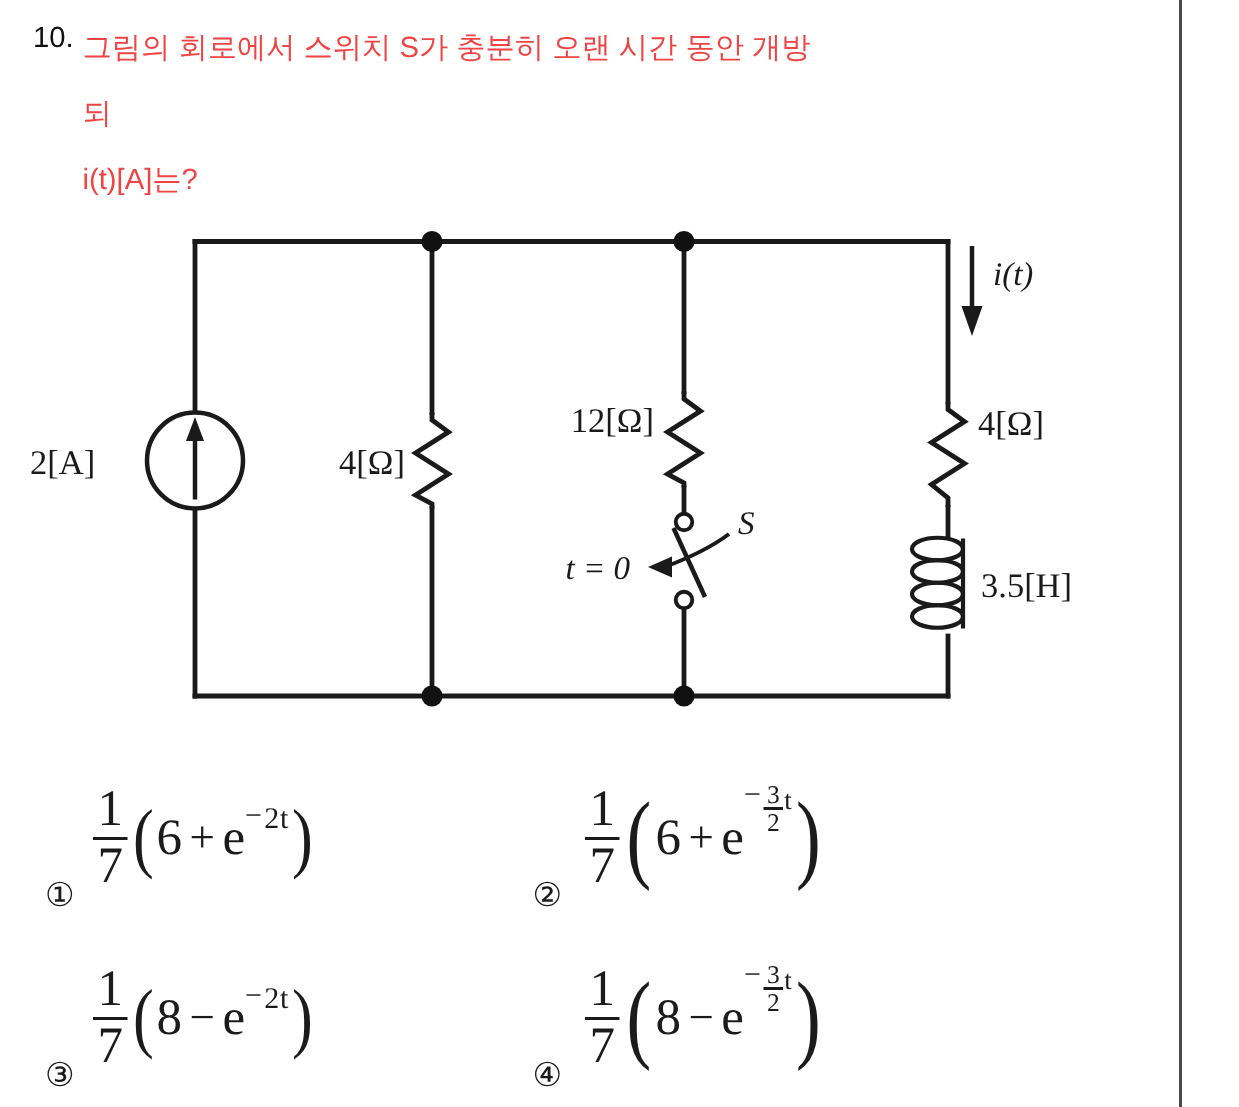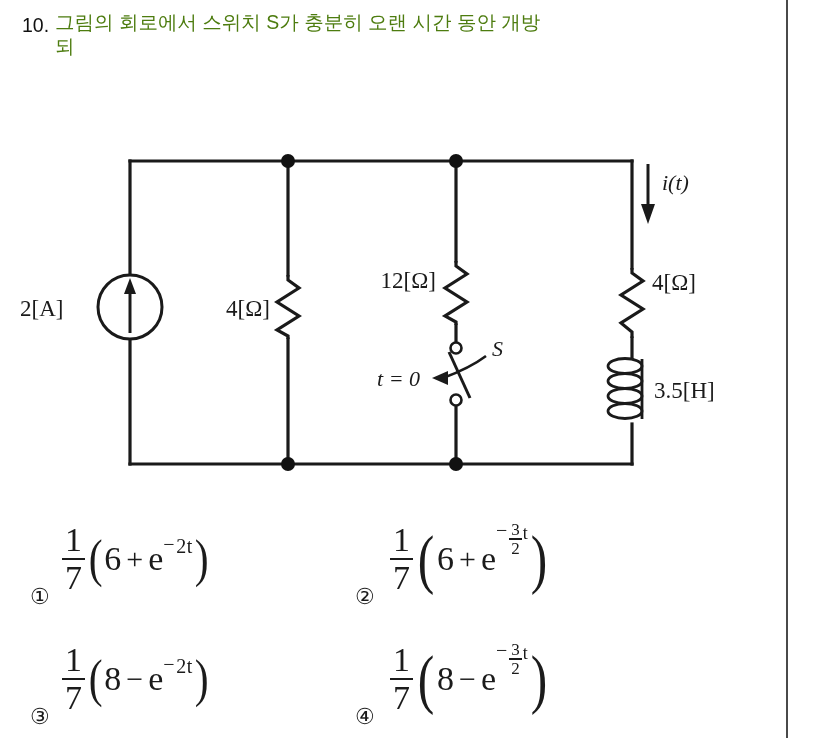--- a/index.html
+++ b/index.html
@@ -39,22 +39,22 @@
     font-size: 19.5px;
     line-height: 30px;
     color: #101010;
   }
   .q-body {
     position: absolute;
     left: 55px;
     top: 10px;
     width: 500px;
     font-size: 19.5px;
-    line-height: 24px;
-    color: #4d7c0f;
+    line-height: 44px;
+    color: #ef4444;
   }
   
   #circuit {
     position: absolute;
     left: 0;
     top: 140px;
     width: 786px;
     height: 350px;
   }
   .lbl {
@@ -159,20 +159,21 @@
   .expo-t { font-size: 18px; position: relative; top: 2px; }
 </style>
 </head>
 <body>
 
 <div id="page">
 
   <div class="q-num">10.</div>
   <div class="q-body">
     <div>그림의 회로에서 스위치 S가 충분히 오랜 시간 동안 개방되</div>
+    <div>i(t)[A]는?</div>
   </div>
 
   <svg id="circuit" viewBox="0 0 786 350">
     <g stroke="#1a1a1a" stroke-width="3.2" fill="none" stroke-linecap="square">
 
       <line x1="130" y1="21" x2="632" y2="21"></line>
 
       <line x1="130" y1="324" x2="632" y2="324"></line>
 
       <line x1="130" y1="21" x2="130" y2="135"></line>

